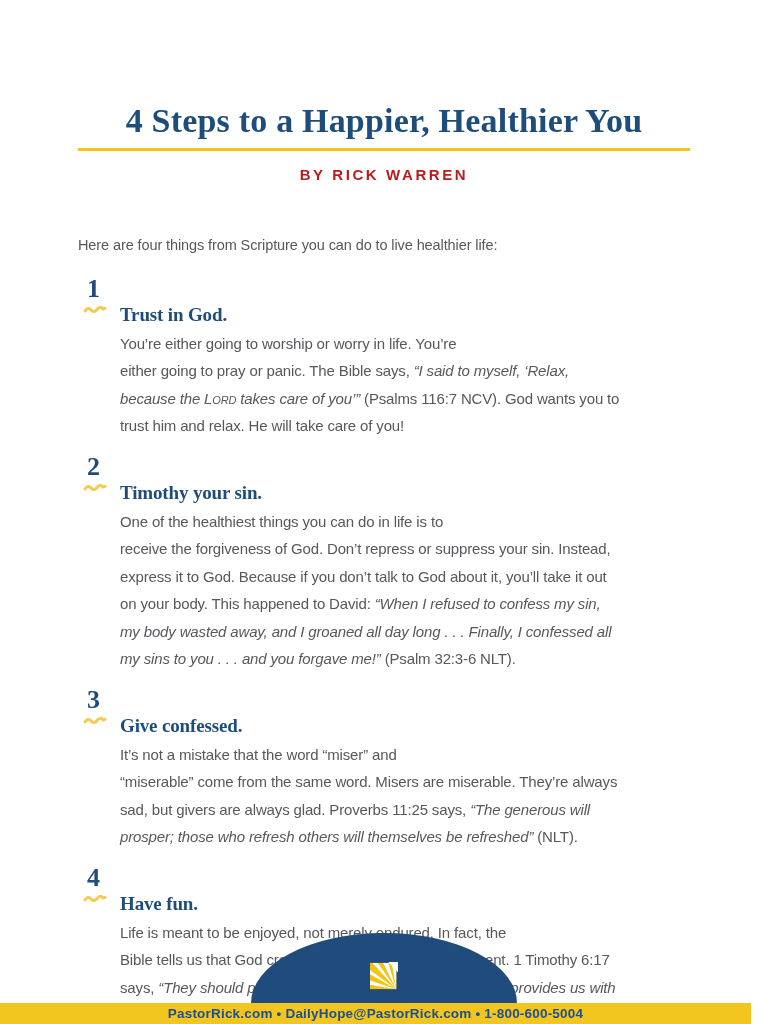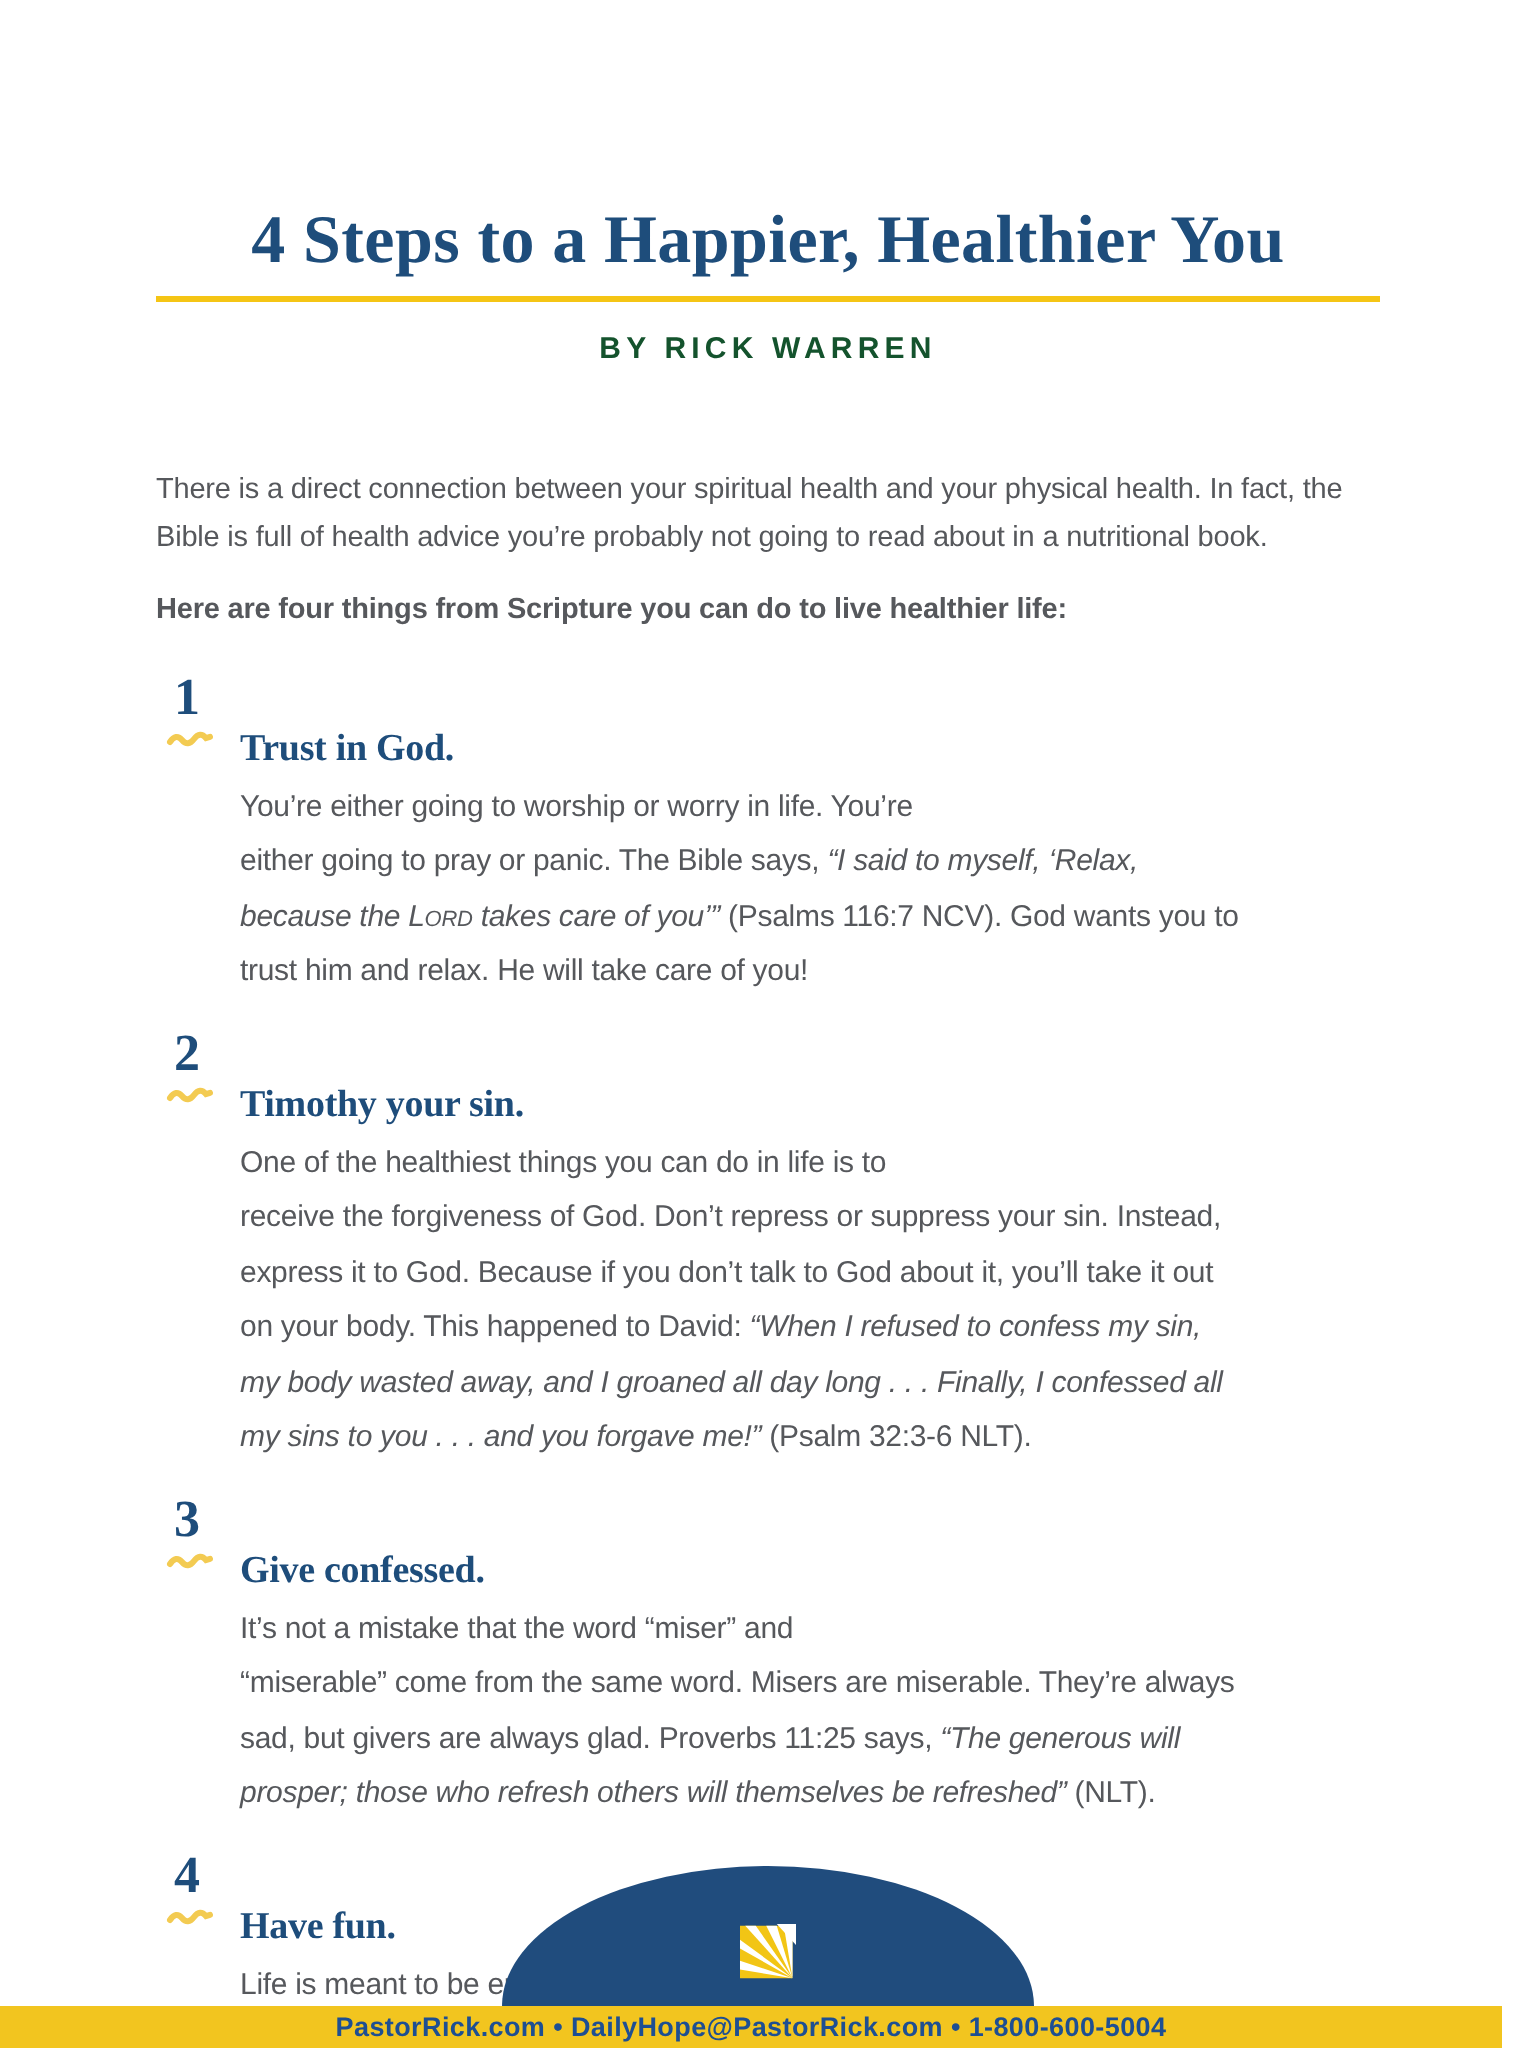--- a/index.html
+++ b/index.html
@@ -28,21 +28,21 @@
     height:3px;
     margin:8px 78px 0 78px;
     background:#F5C515;
   }
   .byline {
     margin-top:15px;
     text-align:center;
     font-weight:bold;
     font-size:15px;
     letter-spacing:2.6px;
-    color:#14532d;
+    color:#b91c1c;
   }
 
   
   main { margin:51px 30px 0 78px; }
   .intro-p {
     margin:0;
     font-size:14.5px;
     line-height:23.5px;
     letter-spacing:-0.1px;
     color:#56585C;
@@ -124,22 +124,20 @@
 
 <div class="page">
 
   <header>
     <h1 class="doc-title">4 Steps to a Happier, Healthier You</h1>
     <div class="title-rule"></div>
     <div class="byline">BY RICK WARREN</div>
   </header>
 
   <main>
-    <p class="intro-p">There is a direct connection between your spiritual health and your physical health. In fact, the
-Bible is full of health advice you’re probably not going to read about in a nutritional book.</p>
     <p class="intro-p">Here are four things from Scripture you can do to live healthier life:</p>
 
     <ol class="steps">
     <li class="step">
       <div class="step-num-col">
         <span class="step-number">1</span>
         <svg class="squiggle" width="24" height="9" viewBox="0 0 24 9" fill="none">
           <path d="M2 6 Q5 1.5 8 5 T14 4.5 T20 4 L22 3.4" stroke="#F3CB52" stroke-width="3" stroke-linecap="round" fill="none"></path>
         </svg>
       </div>

